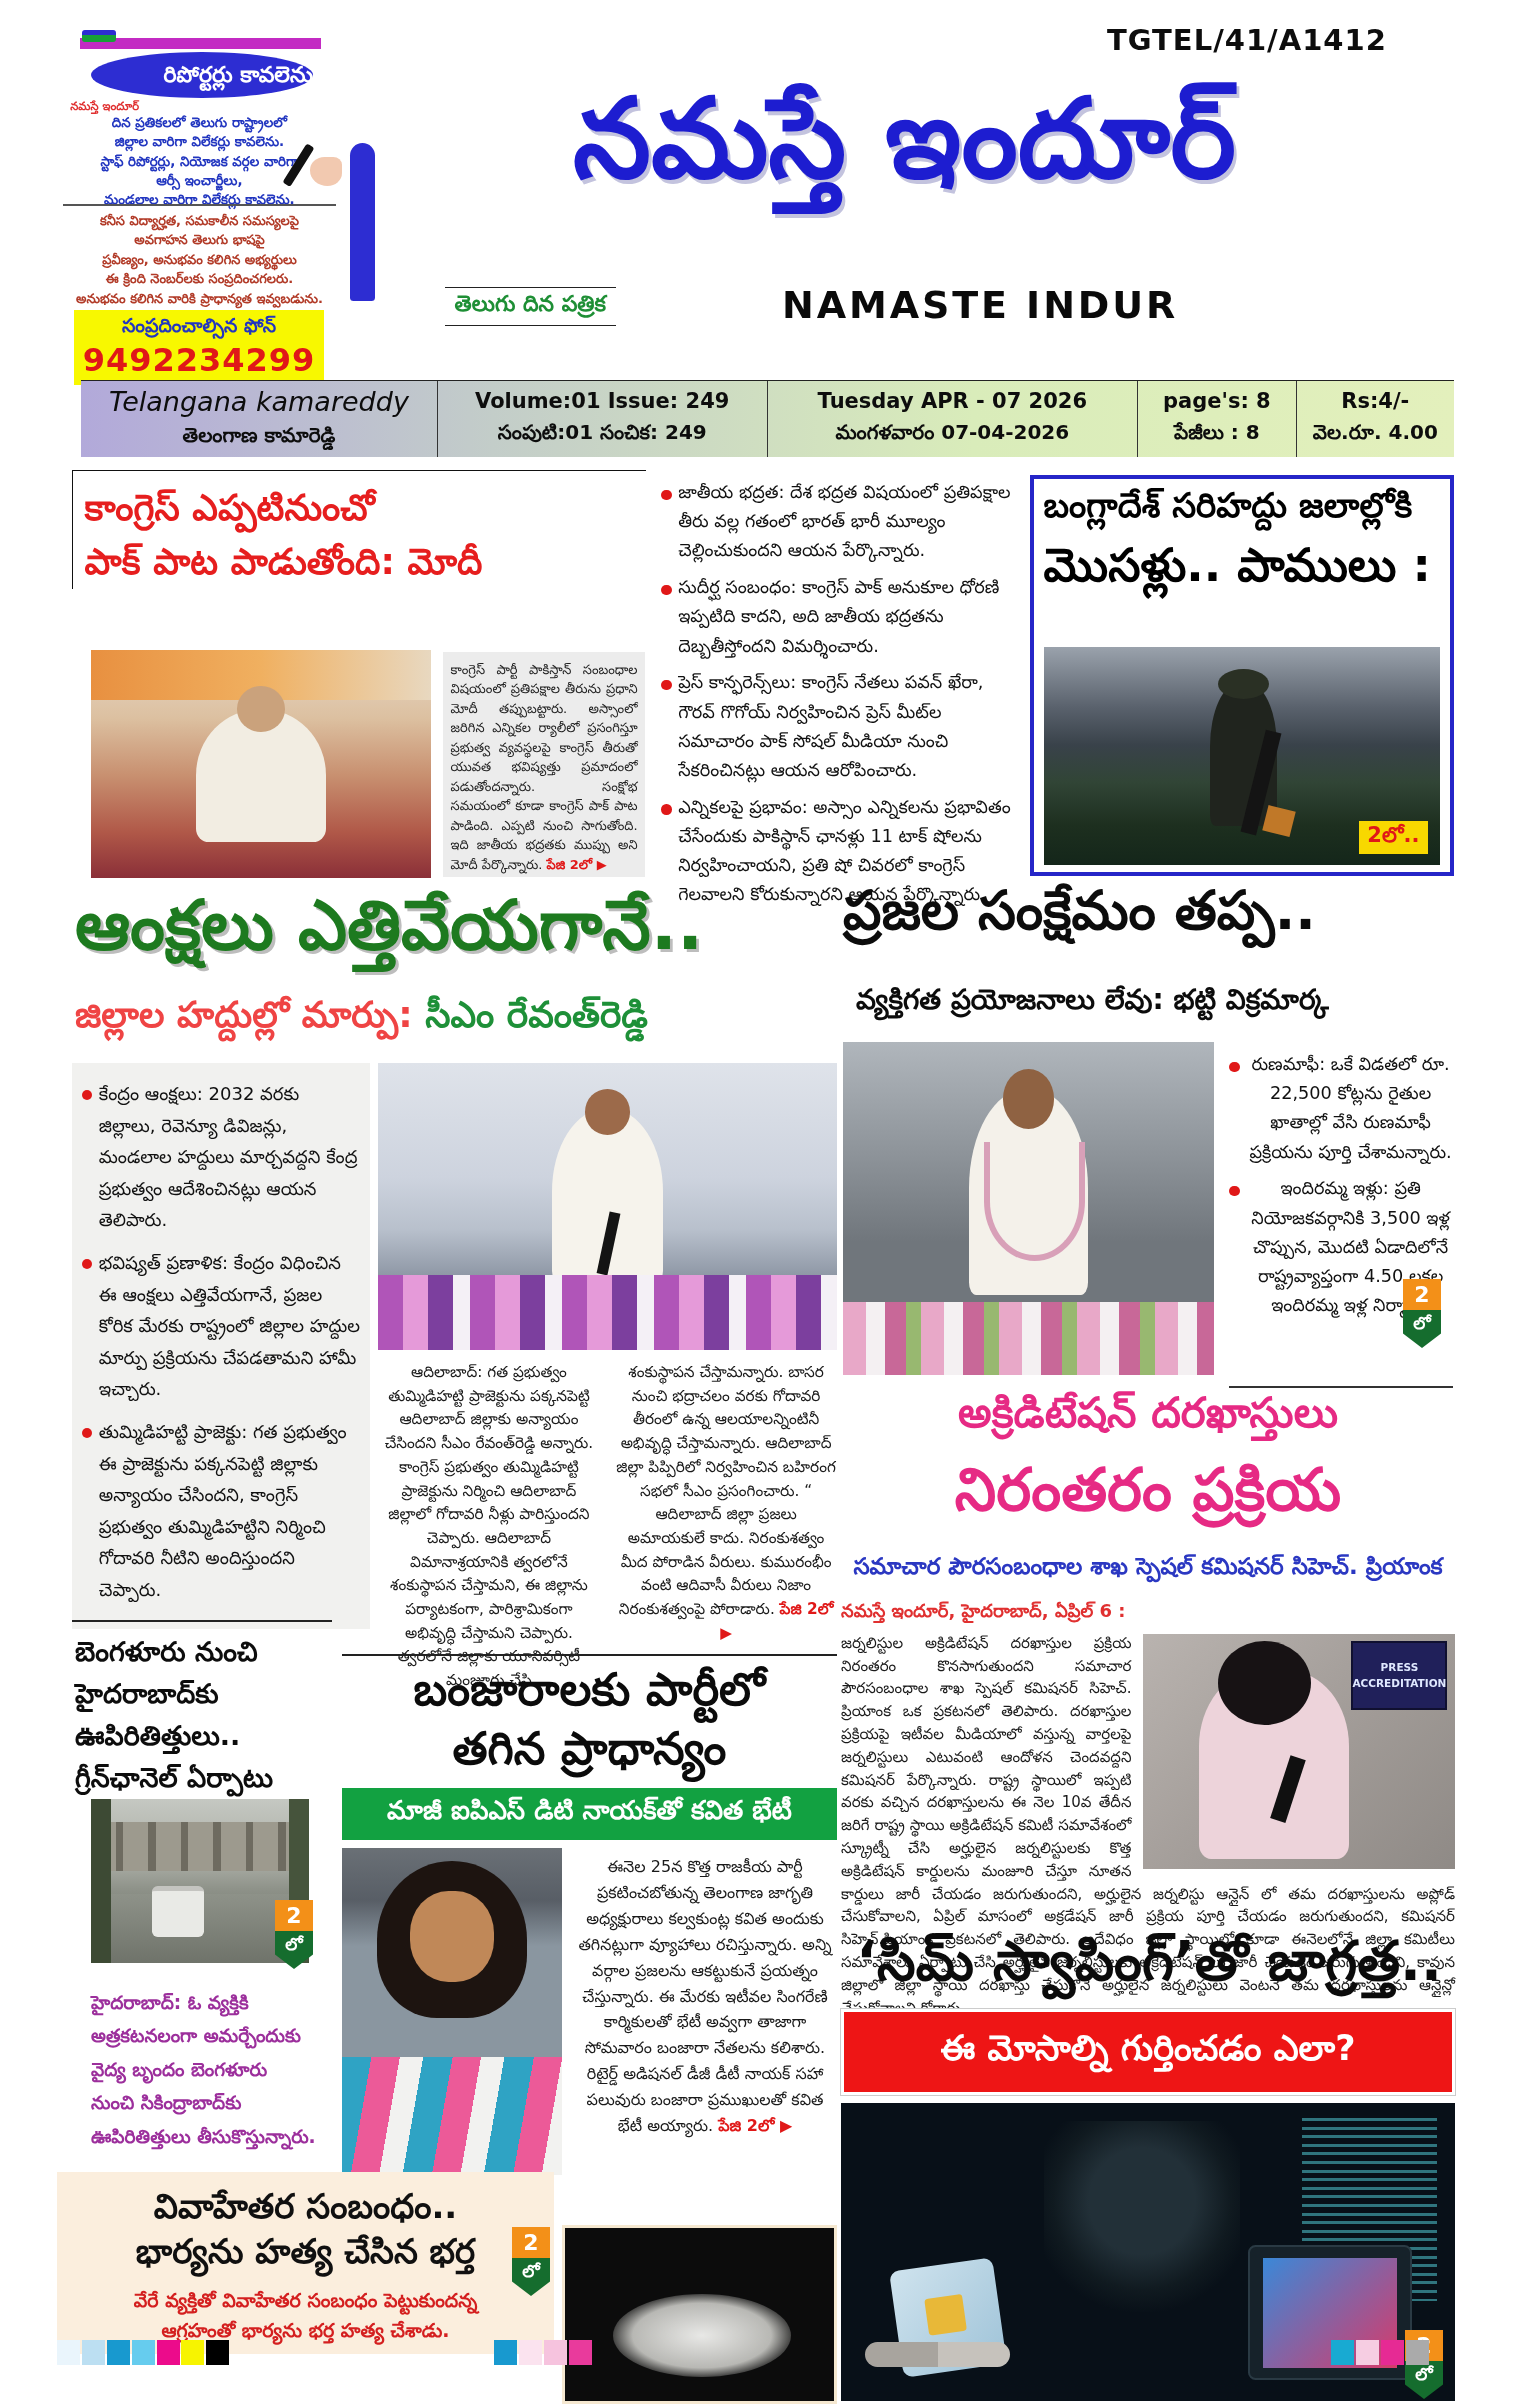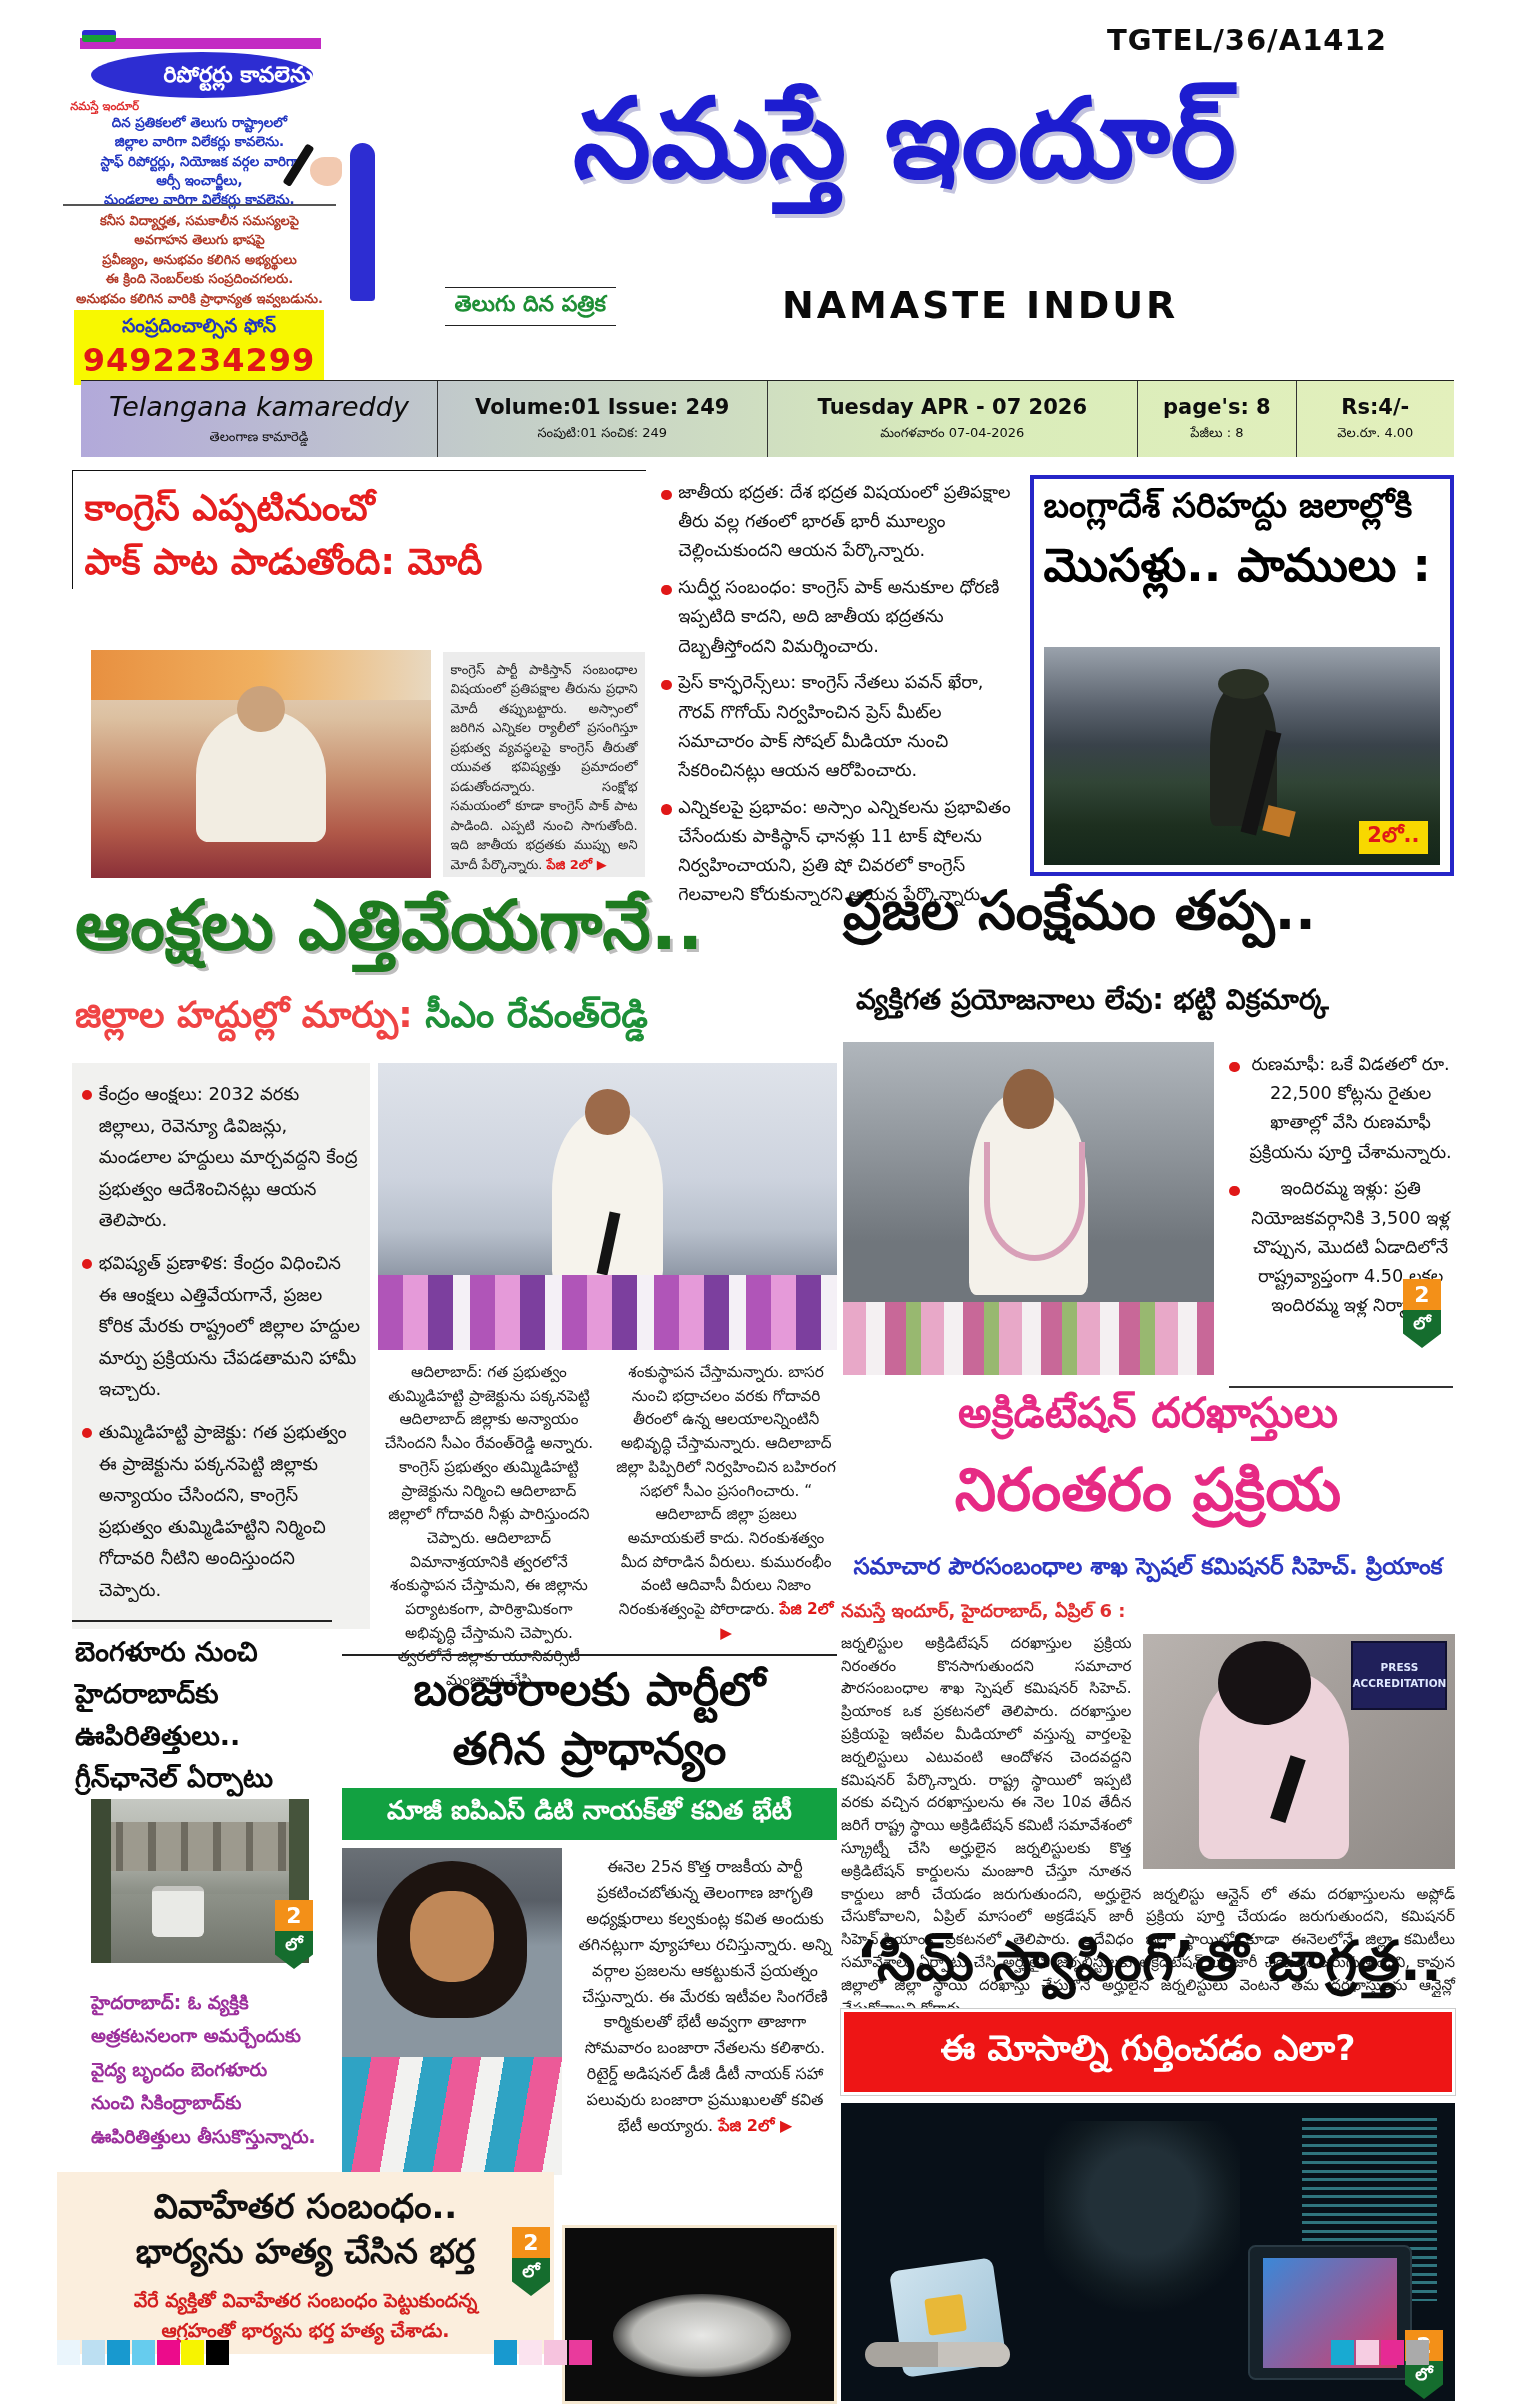--- a/index.html
+++ b/index.html
@@ -37,21 +37,21 @@
   .tagline{left:445px;top:287px;font-weight:bold;font-size:22px;color:#1e8f35;
     border-top:1.9px solid #222;border-bottom:1.9px solid #222;padding:2.9px 9.6px;}
   .eng-name{left:782px;top:283px;font-weight:bold;font-size:38px;color:#0a0a0a;letter-spacing:2.9px;}
 
   
   .infobar{left:81px;top:380px;width:1373px;height:76px;border-top:1.9px solid #222;display:flex;
     background:linear-gradient(90deg,#b2a9da 0%,#c3cdc9 30%,#d9ecba 65%,#e3f0bc 100%);}
   .ib-sec{display:flex;flex-direction:column;justify-content:center;align-items:center;gap:6.7px;height:100%;}
   .ib-sec + .ib-sec{border-left:1.9px solid #333;}
   .ib-en{font-weight:bold;font-size:21px;color:#0d0d0d;}
-  .ib-te{font-weight:normal;font-size:13px;color:#0d0d0d;}
+  .ib-te{font-weight:bold;font-size:20px;color:#0d0d0d;}
   .ib-region-en{font-style:italic;font-size:27px;font-weight:normal;}
   .ib-s1{width:26%;}.ib-s2{width:24%;}.ib-s3{width:27%;}.ib-s4{width:11.5%;}.ib-s5{width:11.5%;text-align:right;}
 
   
   .art-modi{left:72px;top:470px;width:574px;height:415px;}
   .modi-head{border-top:1.9px solid #111;border-left:1.9px solid #111;padding:9.6px 0 0 11.5px;}
   .modi-head div{font-weight:bold;font-size:36px;color:#e61e1e;line-height:1.5;}
   .modi-photo{position:absolute;left:19px;top:180px;width:340px;height:228px;overflow:hidden;
     background:linear-gradient(180deg,#e8d8c8 0%,#dcc0a0 30%,#c89070 55%,#b05848 80%,#8a2f38 100%);}
   .modi-top{position:absolute;left:0;top:0;width:100%;height:22%;background:linear-gradient(90deg,#e89040,#f0b060,#e8d8c0);}
@@ -215,21 +215,21 @@
 అనుభవం కలిగిన వారికి ప్రాధాన్యత ఇవ్వబడును.
 కొత్తవారికి అవకాశం కలదు.</div>
     <div class="ad-yellow">
       <div class="ad-phone-label">సంప్రదించాల్సిన ఫోన్</div>
       <div class="ad-phone-num">9492234299</div>
     </div>
   </div>
   <div class="abs mic-person"></div>
 
   <div class="abs mast-title">నమస్తే ఇందూర్</div>
-  <div class="abs reg-code">TGTEL/36/A1412</div>
+  <div class="abs reg-code">TGTEL/41/A1412</div>
   <div class="abs tagline">తెలుగు దిన పత్రిక</div>
   <div class="abs eng-name">NAMASTE INDUR</div>
 
   <div class="abs infobar">
     <div class="ib-sec ib-s1">
       <div class="ib-en ib-region-en">Telangana kamareddy</div>
       <div class="ib-te">తెలంగాణ కామారెడ్డి</div>
     </div>
     <div class="ib-sec ib-s2">
       <div class="ib-en">Volume:01    Issue: 249</div>

